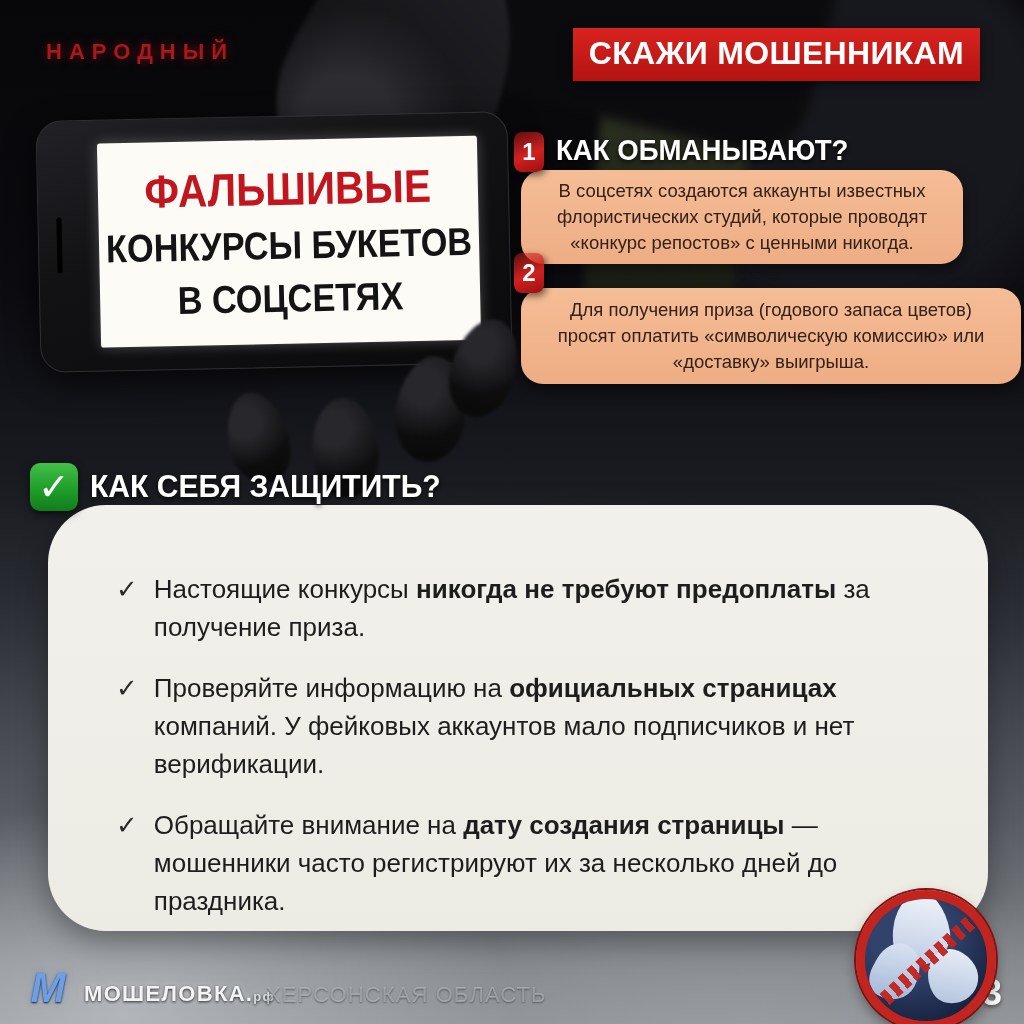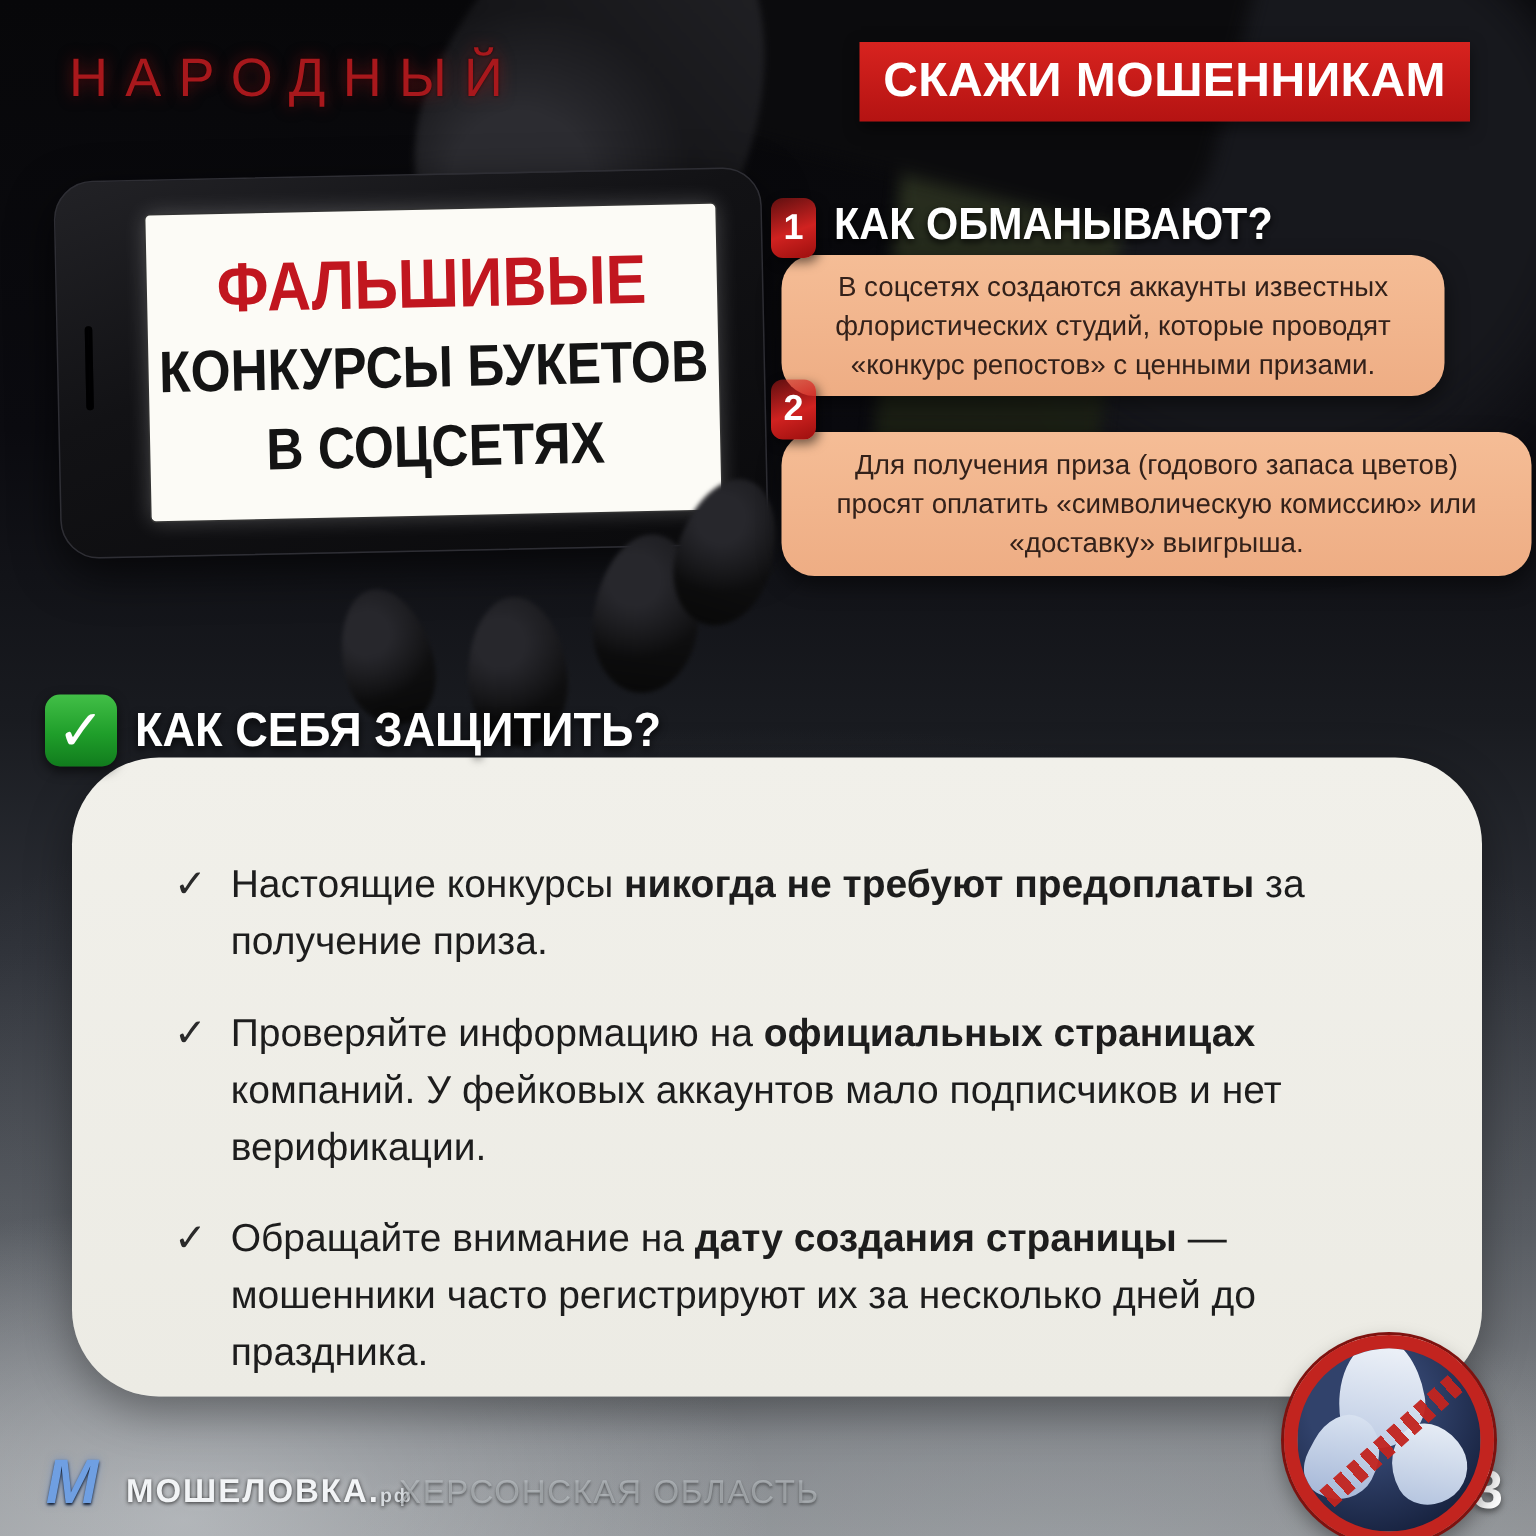--- a/index.html
+++ b/index.html
@@ -26,21 +26,21 @@
     background:radial-gradient(circle at 38% 72%, #2c2c31 0 18%, rgba(44,44,49,0) 45%),
                linear-gradient(205deg,#232327 0%,#151518 55%,#0a0a0c 100%);
     transform:rotate(24deg);filter:blur(2px);}
   .finger{background:radial-gradient(circle at 35% 30%, #27272c 0 20%, rgba(39,39,44,0) 60%),
     linear-gradient(180deg,#17171a,#090909);filter:blur(1.5px);}
   .finger-1{left:228px;top:392px;width:60px;height:92px;border-radius:50% 50% 46% 54%/58% 58% 42% 42%;transform:rotate(-14deg);}
   .finger-2{left:312px;top:398px;width:66px;height:100px;border-radius:50%/56% 56% 44% 44%;transform:rotate(-4deg);}
   .finger-3{left:396px;top:356px;width:70px;height:106px;border-radius:50%/56% 56% 44% 44%;transform:rotate(7deg);}
   .finger-4{left:452px;top:318px;width:64px;height:100px;border-radius:50%/56% 56% 44% 44%;transform:rotate(17deg);}
   
-  .brand{left:46px;top:30px;line-height:44px;font-weight:normal;font-size:36px;
+  .brand{left:46px;top:30px;line-height:44px;font-weight:bold;font-size:22px;
     letter-spacing:.32em;color:#a8181c;
     text-shadow:0 0 10px rgba(150,20,22,.65),0 0 2px rgba(0,0,0,.8);}
   
   .slogan-1{right:44px;top:28px;background:linear-gradient(180deg,#d8231f,#b41312);
     color:#fff;font-weight:bold;font-size:32px;padding:7px 16px 9px;white-space:nowrap;
     box-shadow:0 4px 10px rgba(0,0,0,.5);letter-spacing:.01em;}
   .slogan-2{right:44px;top:81px;background:linear-gradient(180deg,#d8231f,#ad1110);
     color:#fff;font-weight:bold;font-size:40px;padding:2px 16px 6px;
     box-shadow:0 4px 10px rgba(0,0,0,.5);}
   
@@ -140,21 +140,21 @@
     </div>
   </div>
 
   <div class="abs finger finger-1"></div>
   <div class="abs finger finger-2"></div>
   <div class="abs finger finger-3"></div>
   <div class="abs finger finger-4"></div>
 
   <div class="abs cheat-heading">КАК ОБМАНЫВАЮТ?</div>
   <div class="abs num-badge badge-1">1</div>
-  <div class="abs cheat-card card-1">В соцсетях создаются аккаунты известных флористических студий, которые проводят «конкурс репостов» с ценными призами.</div>
+  <div class="abs cheat-card card-1">В соцсетях создаются аккаунты известных флористических студий, которые проводят «конкурс репостов» с ценными никогда.</div>
   <div class="abs num-badge badge-2">2</div>
   <div class="abs cheat-card card-2">Для получения приза (годового запаса цветов) просят оплатить «символическую комиссию» или «доставку» выигрыша.</div>
 
   <div class="abs check-icon">✓</div>
   <div class="abs protect-heading">КАК СЕБЯ ЗАЩИТИТЬ?</div>
 
   <div class="abs white-card">
     <div class="tip">
       <span class="tip-marker">✓</span>
       <span class="tip-text"><span>Настоящие конкурсы </span><b>никогда не требуют предоплаты</b><span> за получение приза.</span></span>

